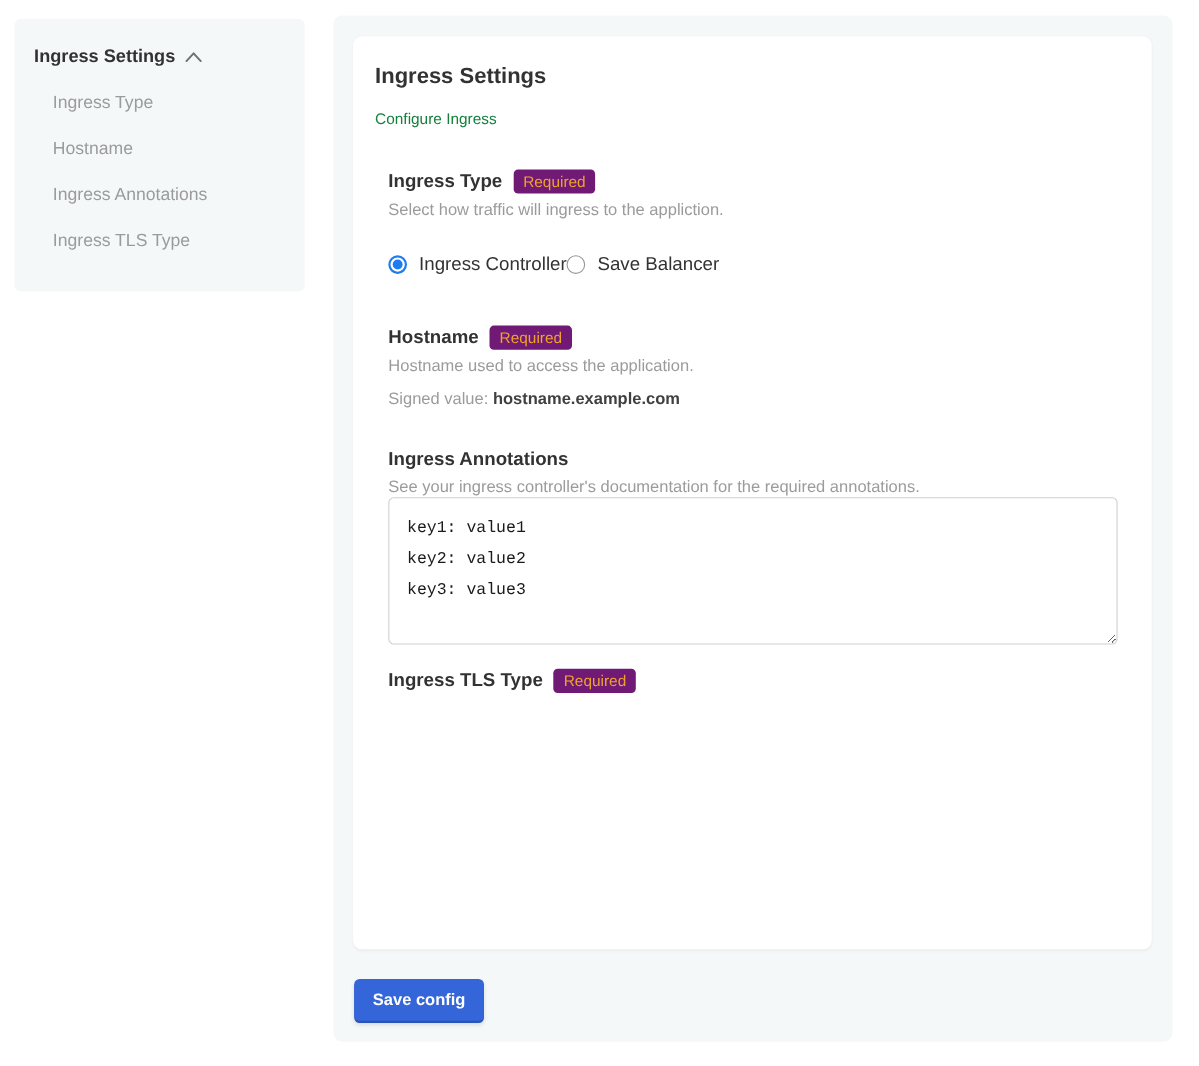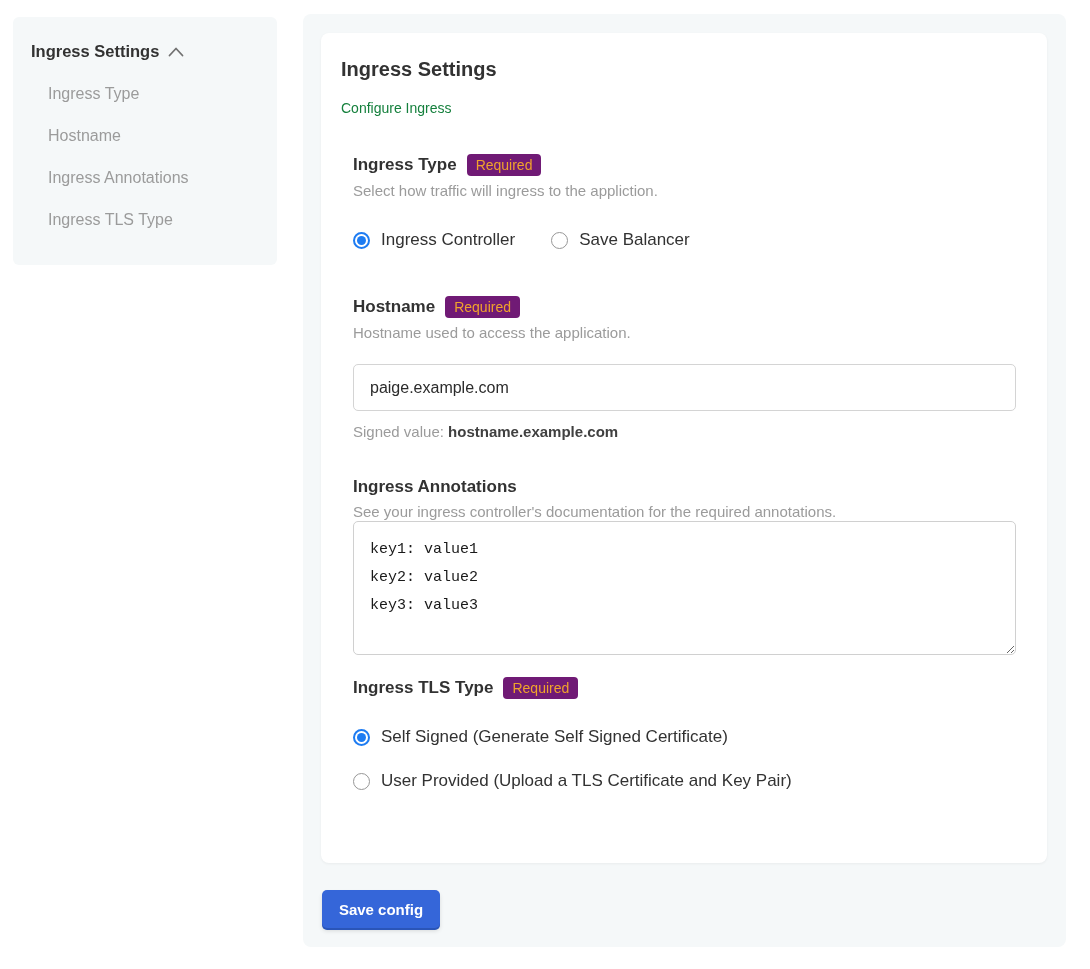--- a/index.html
+++ b/index.html
@@ -46,21 +46,21 @@
 
   .section-head { display:flex; align-items:center; }
   .section-label { font-size:17px; font-weight:bold; color:#323232; line-height:20px; }
   .badge {
     margin-left:10px; background:#701a75; color:#f0a32c;
     font-size:14px; line-height:14px; padding:4px 9px; border-radius:4px;
   }
   .help { margin-top:6px; font-size:15px; color:#9b9b9b; line-height:18px; }
 
   
-  .radio-row { display:flex; gap:36px; margin-top:30px; }
+  .radio-row { display:flex; margin-top:30px; }
   .radio-option { display:flex; align-items:center; gap:11px; cursor:pointer; }
   .radio {
     width:17px; height:17px; border-radius:50%; background:#fff;
     border:1.5px solid #979797; flex-shrink:0; position:relative; display:inline-block;
   }
   .radio.checked { border:2px solid #1e7cf2; }
   .radio.checked::after {
     content:""; position:absolute; inset:2px; border-radius:50%; background:#1e7cf2;
   }
   .radio-label { font-size:17px; color:#323232; line-height:20px; }
@@ -133,21 +133,20 @@
         </label>
       </div>
     </div>
 
     <div class="section sec-hostname">
       <div class="section-head">
         <h2 class="section-label">Hostname</h2>
         <span class="badge">Required</span>
       </div>
       <p class="help">Hostname used to access the application.</p>
-      <input class="text-input" type="text" value="paige.example.com" style="">
       <p class="default-line">
         <span>Signed value:</span>
         <strong>hostname.example.com</strong>
       </p>
     </div>
 
     <div class="section sec-annotations">
       <div class="section-head">
         <h2 class="section-label">Ingress Annotations</h2>
       </div>
@@ -155,27 +154,17 @@
       <textarea class="annotations-textarea" spellcheck="false" style="">key1: value1
 key2: value2
 key3: value3</textarea>
     </div>
 
     <div class="section sec-tls">
       <div class="section-head">
         <h2 class="section-label">Ingress TLS Type</h2>
         <span class="badge">Required</span>
       </div>
-      <div class="tls-options">
-        <label class="radio-option">
-          <span class="radio checked"></span>
-          <span class="radio-label">Self Signed (Generate Self Signed Certificate)</span>
-        </label>
-        <label class="radio-option">
-          <span class="radio"></span>
-          <span class="radio-label">User Provided (Upload a TLS Certificate and Key Pair)</span>
-        </label>
-      </div>
     </div>
   </section>
 
   <button class="save-btn">Save config</button>
 </main>
 
 </body></html>

